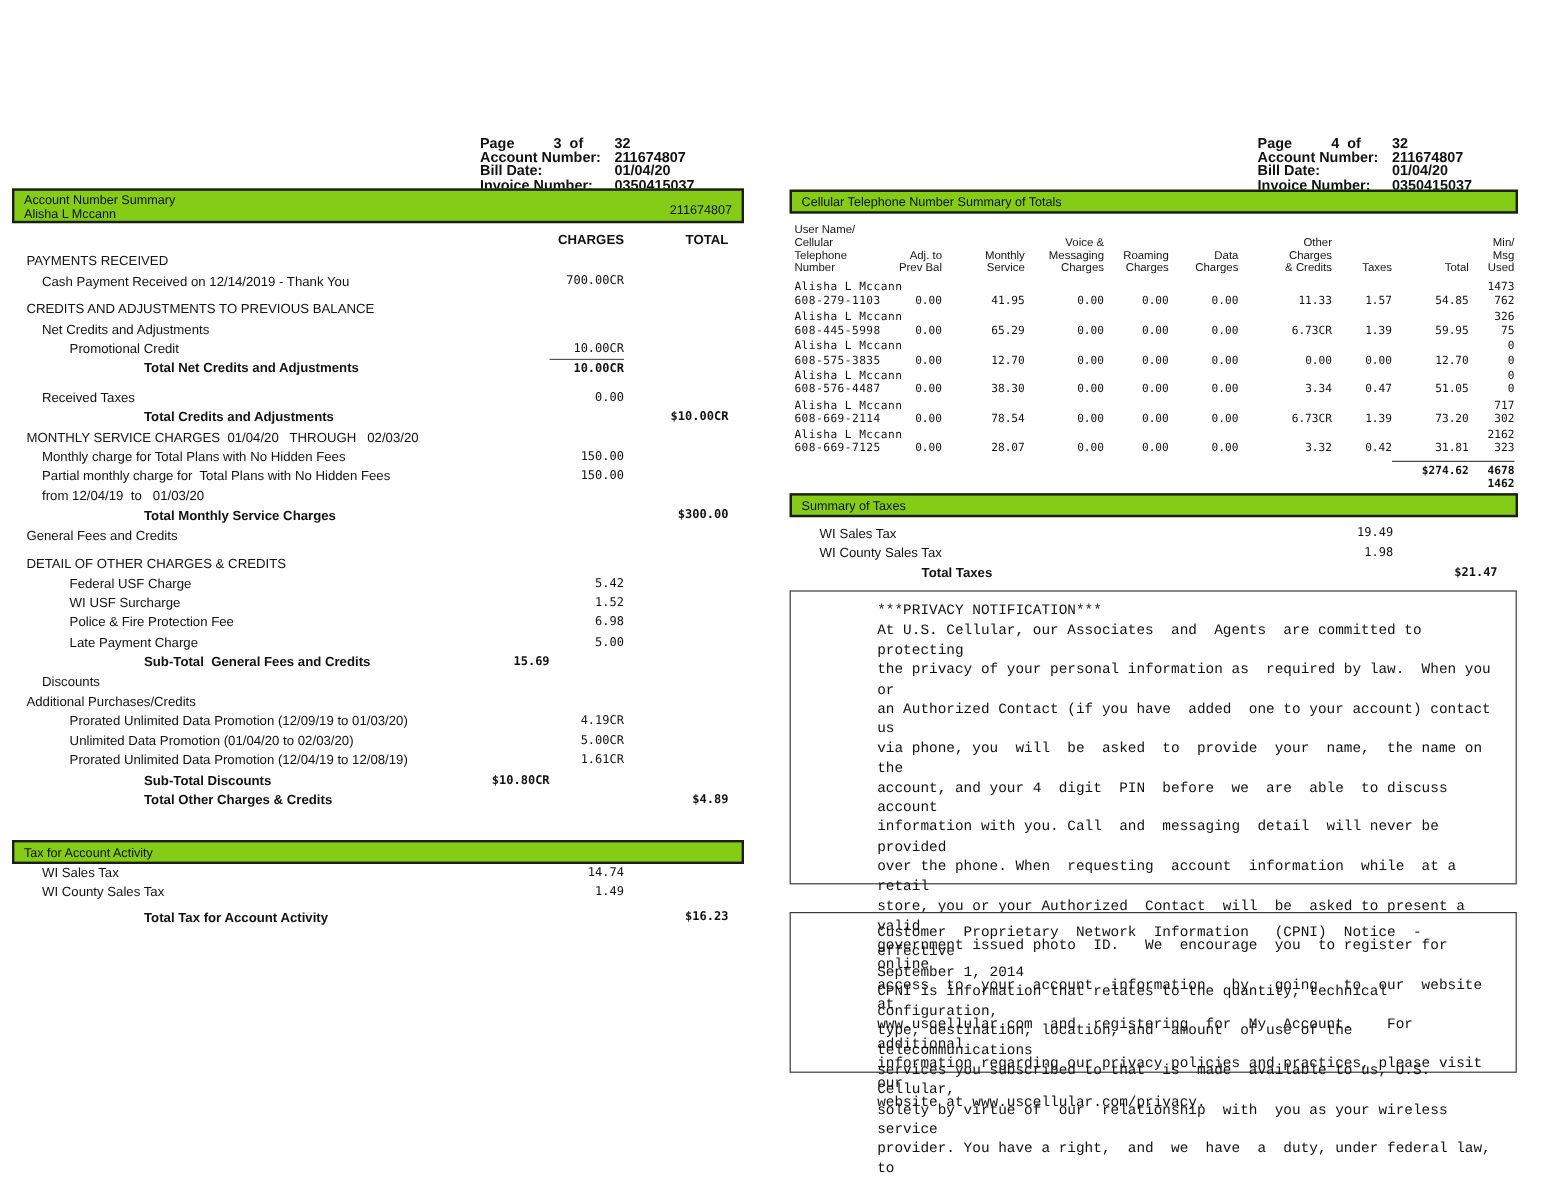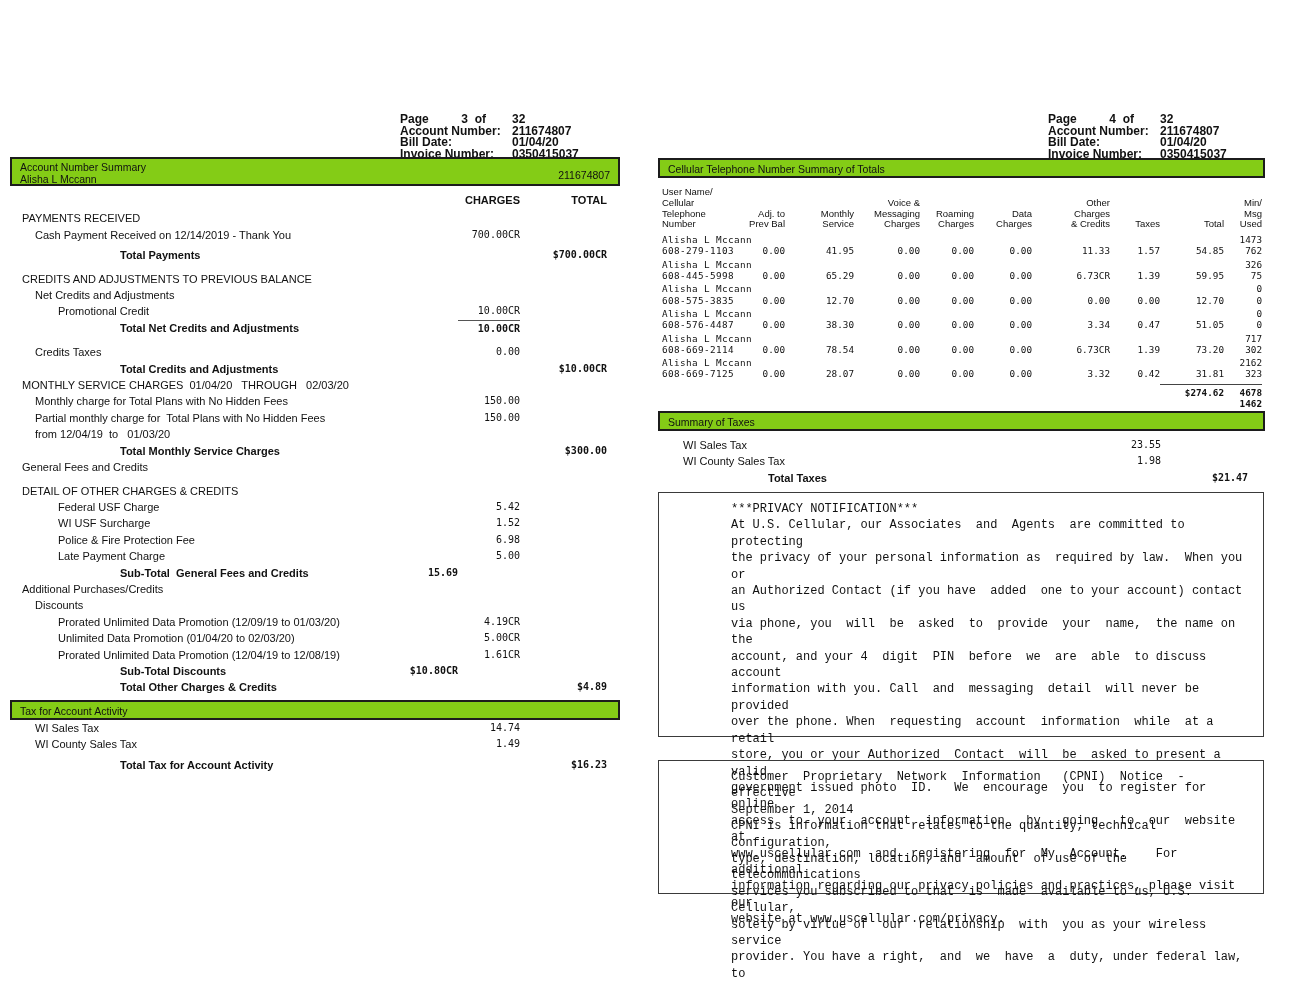--- a/index.html
+++ b/index.html
@@ -102,26 +102,20 @@
         <span class="num total"></span>
       </div>
 
       <div class="brow i2">
         <span class="lbl">Cash Payment Received on 12/14/2019 - Thank You</span>
         <span class="num sub"></span>
         <span class="num charge">700.00CR</span>
         <span class="num total"></span>
       </div>
 
-      <div class="brow tot gap-s">
-        <span class="lbl">Total Payments</span>
-        <span class="num sub"></span>
-        <span class="num charge"></span>
-        <span class="num total">$700.00CR</span>
-      </div>
 
       <div class="brow sec gap">
         <span class="lbl">CREDITS AND ADJUSTMENTS TO PREVIOUS BALANCE</span>
         <span class="num sub"></span>
         <span class="num charge"></span>
         <span class="num total"></span>
       </div>
 
       <div class="brow i2">
         <span class="lbl">Net Credits and Adjustments</span>
@@ -138,21 +132,21 @@
       </div>
 
       <div class="brow tot rule">
         <span class="lbl">Total Net Credits and Adjustments</span>
         <span class="num sub"></span>
         <span class="num charge">10.00CR</span>
         <span class="num total"></span>
       </div>
 
       <div class="brow i2 gap">
-        <span class="lbl">Credits Taxes</span>
+        <span class="lbl">Received Taxes</span>
         <span class="num sub"></span>
         <span class="num charge">0.00</span>
         <span class="num total"></span>
       </div>
 
       <div class="brow tot">
         <span class="lbl">Total Credits and Adjustments</span>
         <span class="num sub"></span>
         <span class="num charge"></span>
         <span class="num total">$10.00CR</span>
@@ -235,29 +229,29 @@
         <span class="num total"></span>
       </div>
 
       <div class="brow tot">
         <span class="lbl">Sub-Total  General Fees and Credits</span>
         <span class="num sub">15.69</span>
         <span class="num charge"></span>
         <span class="num total"></span>
       </div>
 
+      <div class="brow i2">
+        <span class="lbl">Discounts</span>
+        <span class="num sub"></span>
+        <span class="num charge"></span>
+        <span class="num total"></span>
+      </div>
+
       <div class="brow sec">
         <span class="lbl">Additional Purchases/Credits</span>
-        <span class="num sub"></span>
-        <span class="num charge"></span>
-        <span class="num total"></span>
-      </div>
-
-      <div class="brow i2">
-        <span class="lbl">Discounts</span>
         <span class="num sub"></span>
         <span class="num charge"></span>
         <span class="num total"></span>
       </div>
 
       <div class="brow i3">
         <span class="lbl">Prorated Unlimited Data Promotion (12/09/19 to 01/03/20)</span>
         <span class="num sub"></span>
         <span class="num charge">4.19CR</span>
         <span class="num total"></span>
@@ -498,21 +492,21 @@
   </div>
 
   <div class="bar bar2" style="left:658px;top:411px;width:607px;">
     <span>Summary of Taxes</span>
   </div>
   <div class="sheet" style="left:658px;top:437px;width:607px;padding-right:17px;">
 
       <div class="brow i2">
         <span class="lbl">WI Sales Tax</span>
         <span class="num sub"></span>
-        <span class="num charge">23.55</span>
+        <span class="num charge">19.49</span>
         <span class="num total"></span>
       </div>
 
       <div class="brow i2">
         <span class="lbl">WI County Sales Tax</span>
         <span class="num sub"></span>
         <span class="num charge">1.98</span>
         <span class="num total"></span>
       </div>
 

